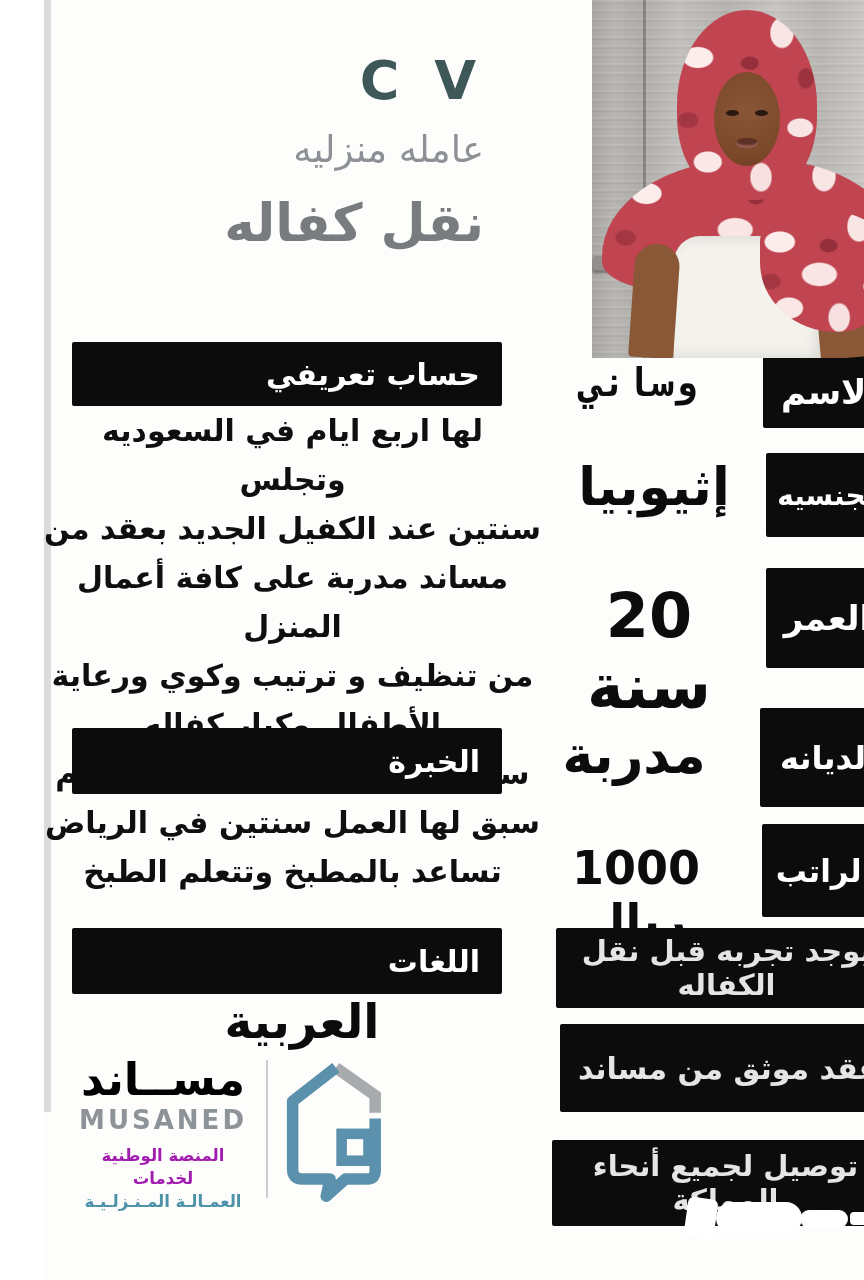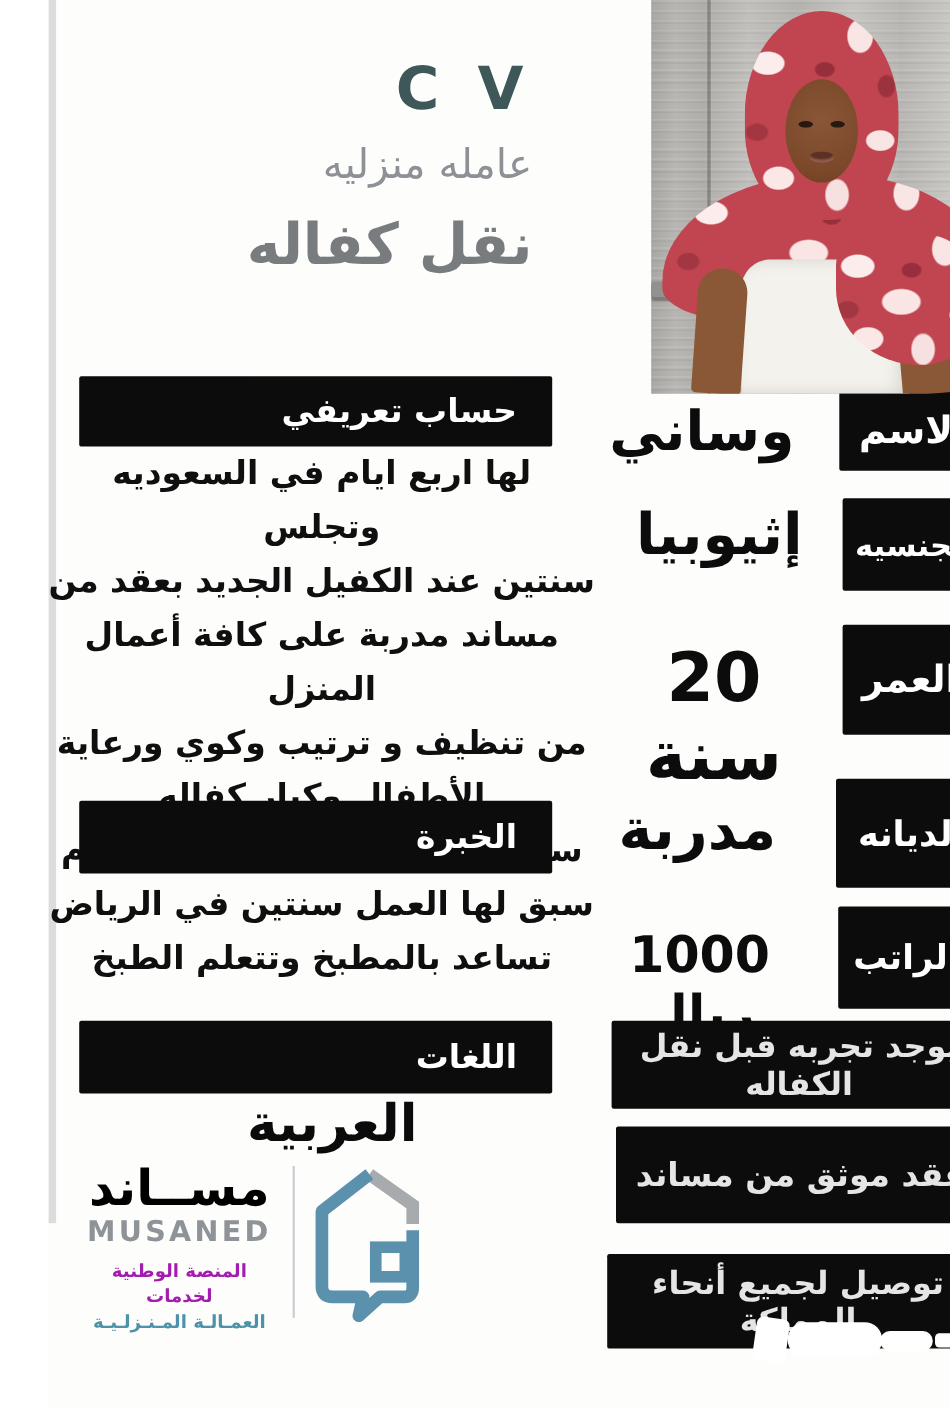--- a/index.html
+++ b/index.html
@@ -44,21 +44,21 @@
   .head{left:85px;top:10px;width:140px;height:190px;z-index:6;border-radius:50% 50% 44% 44%;}
   .face{left:122px;top:72px;width:66px;height:94px;z-index:7;border-radius:50%;
     background:radial-gradient(circle at 50% 40%,#8a5637 0%,#7a4729 75%,#6d3d22 100%);}
   .eye{position:absolute;width:13px;height:6px;background:#281810;border-radius:50%;top:38px;}
   .e-l{left:12px;} .e-r{right:12px;}
   .mouth{position:absolute;left:22px;top:66px;width:22px;height:10px;background:#5c3024;border-radius:45%;
     box-shadow:inset 0 -3px 2px rgba(190,130,120,.55);}
 
   
   .hdrbox{left:28px;width:430px;height:64px;background:#0c0c0c;color:#fff;font-weight:bold;font-size:30px;
-    display:flex;align-items:center;justify-content:flex-end;padding-right:32px;box-sizing:border-box;border-radius:2px;}
+    display:flex;align-items:center;justify-content:flex-end;padding-right:22px;box-sizing:border-box;border-radius:2px;}
   .about-h{top:342px;}
   .exp-h{top:728px;height:66px;}
   .lang-h{top:928px;height:66px;}
 
   .para{left:0;width:497px;text-align:center;font-weight:800;color:#0f0f0f;font-size:30px;line-height:49px;direction:rtl;}
   .about-p{top:406px;}
   .exp-p{top:798px;}
   .lang-val{left:128px;top:994px;width:260px;text-align:center;font-size:47px;font-weight:800;color:#0b0b0b;direction:rtl;}
 
   
@@ -69,21 +69,21 @@
   .logo-tag{font-size:16.5px;color:#a21caf;font-weight:bold;margin-top:9px;direction:rtl;line-height:23px;}
   .logo-tag2{font-size:16.5px;color:#4c92a8;font-weight:bold;direction:rtl;line-height:23px;letter-spacing:1px;}
   .logo-divider{width:2px;height:138px;background:#c9ced1;margin:4px 14px 0 12px;}
   .house{margin-top:2px;}
 
   
   .fbox{background:#0c0c0c;color:#fff;font-weight:bold;display:flex;align-items:center;justify-content:center;
     border-radius:2px;direction:rtl;}
   .fval{font-weight:800;color:#0c0c0c;text-align:center;direction:rtl;line-height:1.15;}
   .f1b{left:719px;top:356px;width:133px;height:72px;font-size:34px;}
-  .f1v{left:484px;top:364px;width:220px;font-size:50px;}
+  .f1v{left:484px;top:364px;width:220px;font-size:39px;font-family:Liberation Mono, monospace;}
   .f2b{left:722px;top:453px;width:131px;height:84px;font-size:28px;}
   .f2v{left:510px;top:458px;width:200px;font-size:52px;}
   .f3b{left:722px;top:568px;width:123px;height:100px;font-size:34px;}
   .f3v{left:495px;top:580px;width:220px;font-size:62px;text-align:center;}
   .f4b{left:716px;top:708px;width:137px;height:99px;font-size:32px;}
   .f4v{left:475px;top:726px;width:230px;font-size:52px;}
   .f5b{left:718px;top:824px;width:124px;height:93px;font-size:31px;}
   .f5v{left:472px;top:842px;width:240px;font-size:46px;}
 
   

